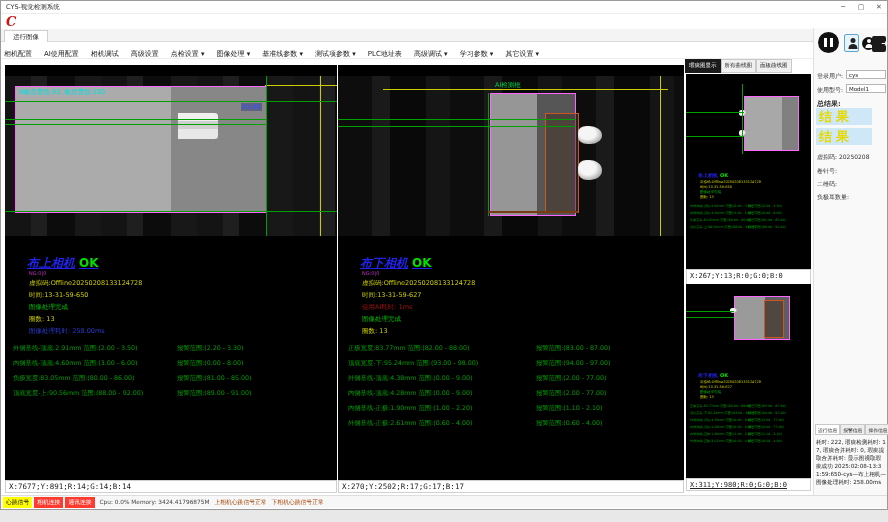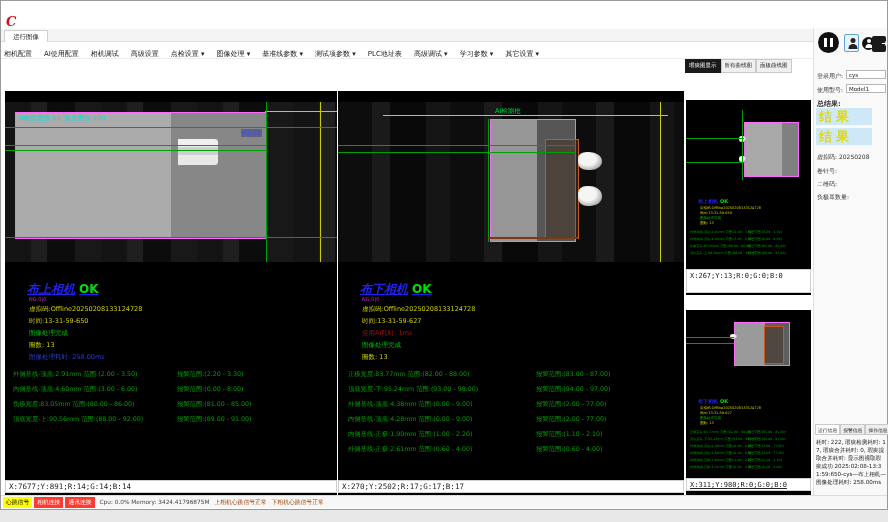--- a/index.html
+++ b/index.html
@@ -24,21 +24,21 @@
   
   .toolbar { left:0; top:41px; width:812px; height:17px; background:#fff; display:flex; align-items:center; border-bottom:1px solid #eee; }
   .toolbar span.titem { font-size:7px; color:#222; margin-right:9px; margin-left:3px; white-space:nowrap; }
 
   
   .view-tabs { left:684px; top:58px; height:14px; display:flex; }
   .view-tabs .vtab { font-size:5.5px; color:#222; background:#f0f0f0; border:1px solid #c9c9c9; padding:2px 3px 1px; white-space:nowrap; }
   .view-tabs .vtab:first-of-type { background:#1a1a1a; color:#fff; border-color:#1a1a1a; }
 
   
-  .pane { background:#000; overflow:hidden;margin-top:26px; }
+  .pane { background:#000; overflow:hidden; }
   .img-zone { position:absolute; left:0; width:100%; height:160px;
     background:repeating-linear-gradient(90deg,#141414 0 26px,#1f1f1f 26px 42px,#0c0c0c 42px 70px,#181818 70px 96px); }
   .gray-rect { position:absolute; border:1px solid #ff66ff; }
   .gline-h { position:absolute; height:1px; background:#00a000; }
   .gline-v { position:absolute; width:1px; background:#00a000; }
   .yline-h { position:absolute; height:1px; background:#cccc00; }
   .yline-v { position:absolute; width:1px; background:#cccc00; }
   .annot-cyan { position:absolute; font-size:6.5px; color:#00e0e0; white-space:nowrap; }
   .annot-green { position:absolute; font-size:6.5px; color:#00cc44; white-space:nowrap; }
   .annot-blue { position:absolute; font-size:6.5px; color:#3355ff; background:rgba(20,30,120,.35); padding:0 1px; white-space:nowrap; }
@@ -95,20 +95,26 @@
   .statusbar { left:0; top:494px; width:886px; height:13px; background:#f7f7f7; border-top:1px solid #ddd; display:flex; align-items:center; }
   .badge { font-size:5.8px; padding:1px 3px; margin-left:2px; white-space:nowrap; }
   .sb-text { font-size:5.8px; color:#444; margin-left:5px; white-space:nowrap; }
   .sb-warn { color:#a04000; }
 </style>
 </head>
 <body>
 
 <div class="app">
 
+  <div class="abs titlebar">
+    <span class="abs title-text">CYS-视觉检测系统</span>
+    <span class="abs winctl" style="left:834px;">─</span>
+    <span class="abs winctl" style="left:852px;">▢</span>
+    <span class="abs winctl" style="left:870px;">✕</span>
+  </div>
 
   <div class="abs menubar">
     <span class="logo">C</span>
   </div>
 
   <div class="abs tabstrip">
     <span class="abs page-tab">运行图像</span>
   </div>
 
   <div class="abs toolbar">

